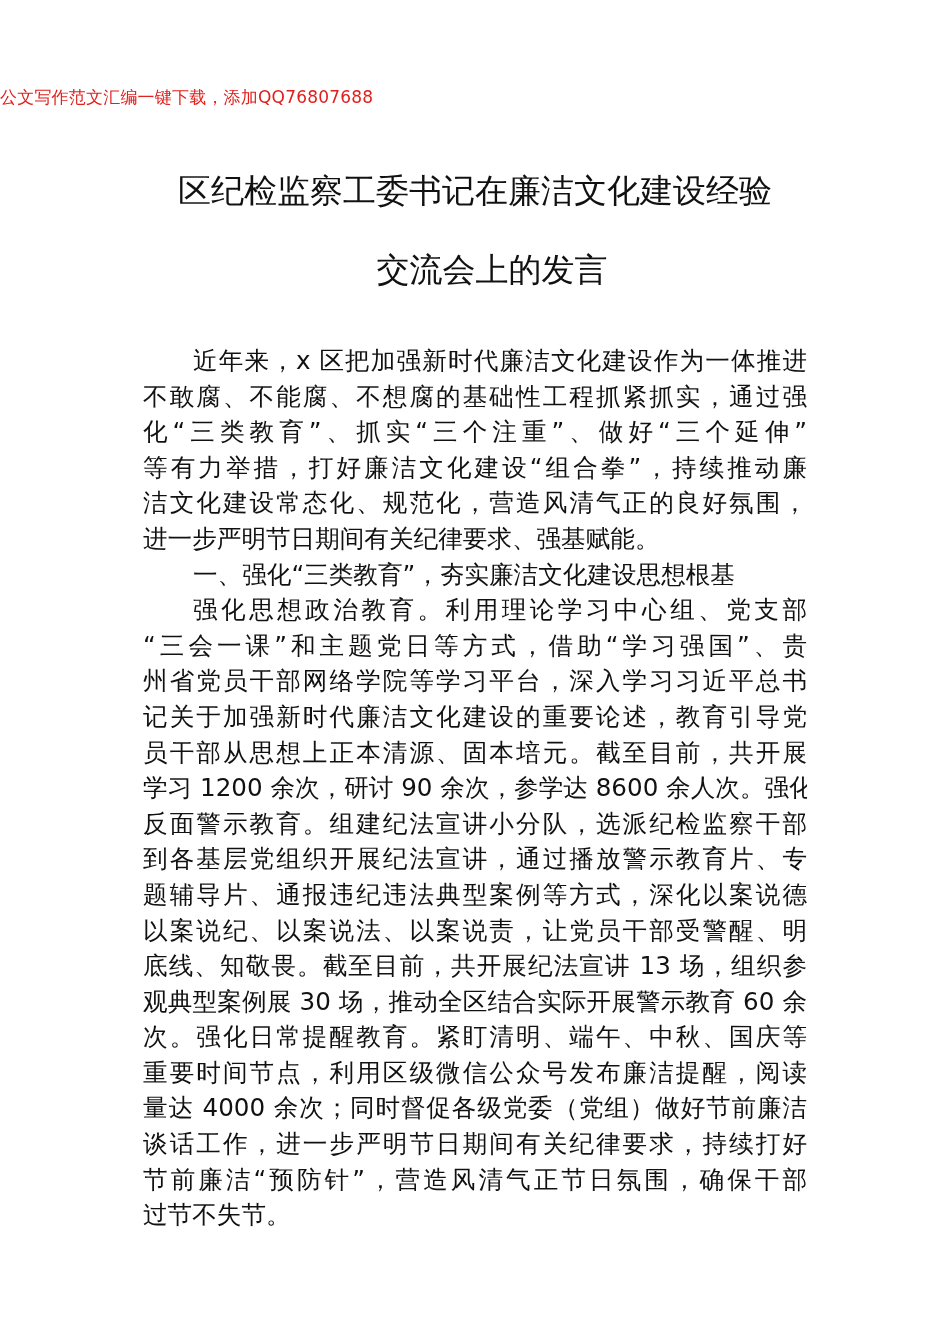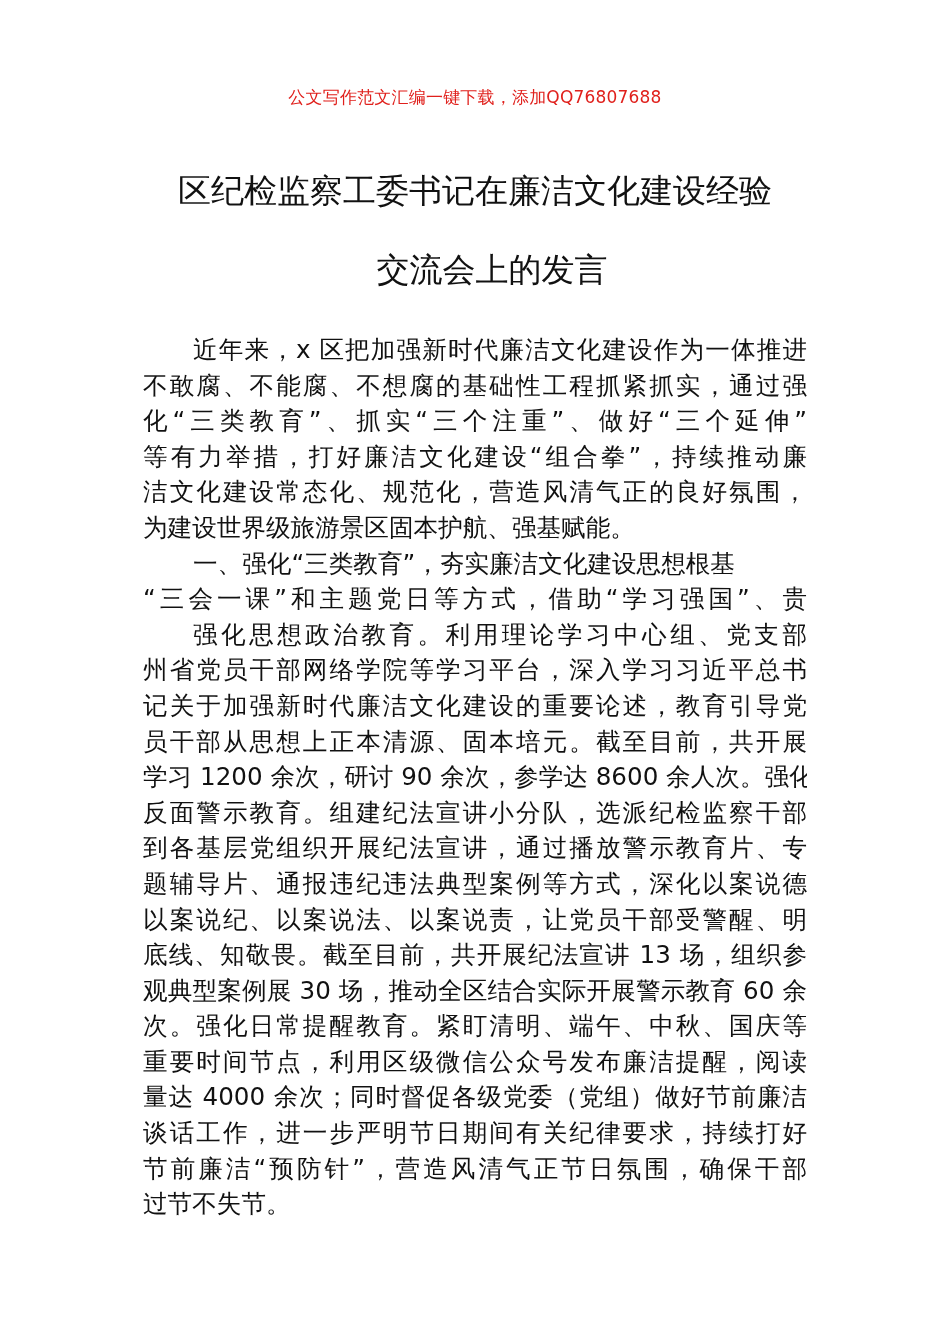--- a/index.html
+++ b/index.html
@@ -1,47 +1,47 @@
 <!DOCTYPE html>
 <html><head>
 <meta charset="utf-8">
 <style>
   html, body { margin: 0; padding: 0; background: #ffffff; }
   body { width: 950px; height: 1344px; position: relative; overflow: hidden;
          font-family: "DejaVu Sans", "Liberation Sans", sans-serif; color: #111; }
-  .header-link { position: absolute; top: 86px; left: 0; width: 950px; text-align: center;
+  .header-link { position: absolute; top: 86px; left: 0; width: 950px; text-align: left;
          font-size: 17px; color: #e0201c; letter-spacing: 0.2px; }
   .title { position: absolute; left: 0; width: 950px; text-align: center;
          font-size: 33px; color: #111; font-weight: normal; margin: 0; }
   .title.l1 { top: 169px; }
   .title.l2 { top: 248px; margin-left: 17px; }
-  .body { position: absolute; left: 143px; top: 332px; width: 664px; }
+  .body { position: absolute; left: 143px; top: 343px; width: 664px; }
   .line { height: 35.6px; line-height: 35.6px; font-size: 24.6px; white-space: nowrap;
           text-align: justify; text-align-last: justify; overflow: hidden; }
   .line.last { text-align-last: left; }
   .line.indent { padding-left: 50px; }
 </style>
 </head>
 <body>
 
 <div class="header-link">公文写作范文汇编一键下载，添加QQ76807688</div>
 
 <h1 class="title l1">区纪检监察工委书记在廉洁文化建设经验</h1>
 <h1 class="title l2">交流会上的发言</h1>
 
 <div class="body" id="body-container">
     <div class="line indent">近年来，x 区把加强新时代廉洁文化建设作为一体推进</div>
     <div class="line">不敢腐、不能腐、不想腐的基础性工程抓紧抓实，通过强</div>
     <div class="line">化“三类教育”、抓实“三个注重”、做好“三个延伸”</div>
     <div class="line">等有力举措，打好廉洁文化建设“组合拳”，持续推动廉</div>
     <div class="line">洁文化建设常态化、规范化，营造风清气正的良好氛围，</div>
-    <div class="line last">为建设世界级旅游景区固本护航、强基赋能。</div>
+    <div class="line last">进一步严明节日期间有关纪律要求、强基赋能。</div>
     <div class="line indent last">一、强化“三类教育”，夯实廉洁文化建设思想根基</div>
+    <div class="line indent">强化思想政治教育。利用理论学习中心组、党支部</div>
     <div class="line">“三会一课”和主题党日等方式，借助“学习强国”、贵</div>
-    <div class="line indent">强化思想政治教育。利用理论学习中心组、党支部</div>
     <div class="line">州省党员干部网络学院等学习平台，深入学习习近平总书</div>
     <div class="line">记关于加强新时代廉洁文化建设的重要论述，教育引导党</div>
     <div class="line">员干部从思想上正本清源、固本培元。截至目前，共开展</div>
     <div class="line">学习 1200 余次，研讨 90 余次，参学达 8600 余人次。强化</div>
     <div class="line">反面警示教育。组建纪法宣讲小分队，选派纪检监察干部</div>
     <div class="line">到各基层党组织开展纪法宣讲，通过播放警示教育片、专</div>
     <div class="line">题辅导片、通报违纪违法典型案例等方式，深化以案说德</div>
     <div class="line">以案说纪、以案说法、以案说责，让党员干部受警醒、明</div>
     <div class="line">底线、知敬畏。截至目前，共开展纪法宣讲 13 场，组织参</div>
     <div class="line">观典型案例展 30 场，推动全区结合实际开展警示教育 60 余</div>

